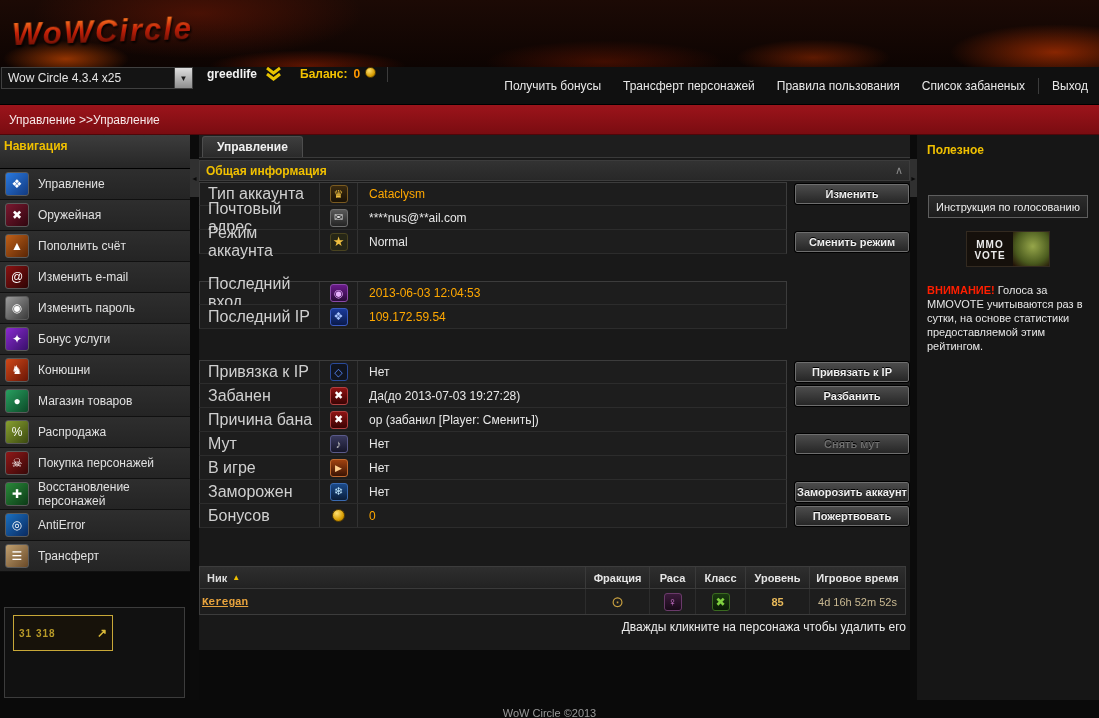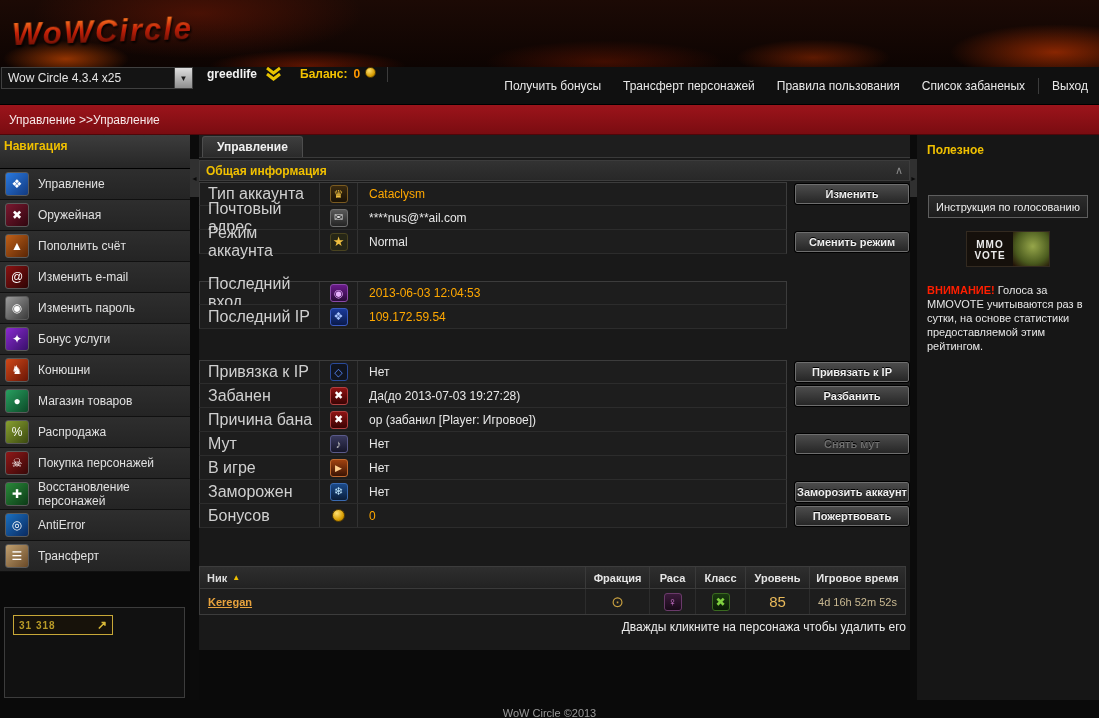--- a/index.html
+++ b/index.html
@@ -59,21 +59,21 @@
   .i3{background:linear-gradient(135deg,#c06018,#5a2606);} .i4{background:linear-gradient(135deg,#8a1212,#2e0404);}
   .i5{background:linear-gradient(135deg,#9c9c9c,#3a3a3a);} .i6{background:linear-gradient(135deg,#8a2ad0,#38106a);}
   .i7{background:linear-gradient(135deg,#d04818,#6a1606);} .i8{background:linear-gradient(135deg,#28a060,#0c4a28);}
   .i9{background:linear-gradient(135deg,#88a030,#3c4a10);} .i10{background:linear-gradient(135deg,#901818,#380808);}
   .i11{background:linear-gradient(135deg,#2a8a3a,#0c3a16);} .i12{background:linear-gradient(135deg,#1a70c0,#0a2a60);}
   .i13{background:linear-gradient(135deg,#c0a070,#6a4a28);}
 
   
   .counter-box { position:absolute; left:4px; top:607px; width:181px; height:91px;
     border:1px solid #3c3c3c; background:#111; }
-  .counter-badge { position:absolute; left:8px; top:7px; width:100px; height:20px;
+  .counter-badge { position:absolute; left:8px; top:7px; width:100px; height:36px;
     border:1px solid #c8a838; background:#17120a; display:flex; align-items:center; padding:0 5px; cursor:pointer; }
   .counter-value { color:#b89a28; font-size:10px; font-weight:bold; letter-spacing:1px; }
   .counter-arrow { margin-left:auto; color:#d8b838; font-size:12px; font-weight:bold; }
 
   
   .strip { position:absolute; top:135px; width:9px; height:565px; background:#0b0b0b; }
   .strip-l { left:190px; } .strip-r { left:910px; width:7px; }
   .handle { position:absolute; top:24px; left:0; width:100%; height:38px; background:#303030;
     color:#0a0a0a; font-size:7px; display:flex; align-items:center; justify-content:center; cursor:pointer; }
 
@@ -122,28 +122,28 @@
 
   
   .char-table { border:1px solid #3c3c3c; width:707px; }
   .char-head { display:flex; height:22px; background:linear-gradient(#2e2e2e,#222); border-bottom:1px solid #3a3a3a; }
   .ch-nick { flex:1; display:flex; align-items:center; padding-left:7px; color:#ddd; font-size:11px; font-weight:bold; cursor:pointer; }
   .sort-arrow { color:#f0c000; font-size:8px; margin-left:5px; }
   .ch-col { display:flex; align-items:center; justify-content:center; color:#e5e5e5; font-size:11px;
     font-weight:bold; border-left:1px solid #3a3a3a; cursor:pointer; }
   .w-fr{width:64px;} .w-ra{width:46px;} .w-cl{width:50px;} .w-lv{width:64px;} .w-tm{width:96px;}
   .char-row { display:flex; height:25px; background:#1d1d1d; }
-  .cr-nick { flex:1; display:flex; align-items:center; padding-left:8px; }
+  .cr-nick { flex:1; display:flex; align-items:center; padding-left:2px;font-family:Liberation Mono, monospace; }
   .nick-link { color:#e8a33d; font-size:11px; font-weight:bold; text-decoration:underline; cursor:pointer; }
   .cr-cell { display:flex; align-items:center; justify-content:center; border-left:1px solid #2c2c2c; }
   .cicon { width:18px; height:18px; border-radius:3px; display:flex; align-items:center; justify-content:center; font-size:12px; }
   .c-faction { color:#c8a040; font-size:15px; }
   .c-race { background:linear-gradient(#3a1a3a,#180a18); border:1px solid #6a3a6a; color:#e080e0; }
   .c-class { background:linear-gradient(#1a3a10,#0a1a06); border:1px solid #3a6a20; color:#80d040; }
-  .lvl-text { color:#e8b95a; font-size:15px; }
+  .lvl-text { color:#e8b95a; font-size:11px;font-weight:bold; }
   .time-text { color:#c9b992; font-size:11px; }
   .char-hint { margin-top:5px; text-align:right; color:#ececec; font-size:12px; width:707px; }
 
   
   .rightpanel { position:absolute; left:917px; top:135px; width:182px; height:565px; background:#161616; }
   .useful-title { color:#f0c000; font-size:12px; font-weight:bold; padding:8px 0 0 10px; }
   .vote-btn { display:block; margin:38px auto 0; width:160px; height:23px;
     background:linear-gradient(#2c2c2c,#1c1c1c); border:1px solid #5e5e5e; color:#efefef;
     font-size:11px; font-family:"Liberation Sans",sans-serif; cursor:pointer; }
   .mmovote { margin:13px auto 0; width:84px; height:36px; display:flex; border:1px solid #332a20;
@@ -364,21 +364,21 @@
         <div class="btncol">
             <button class="btn">Разбанить</button>
           </div>
       </div>
       <div class="line">
         <div class="tbl">
             <div class="cell-label">Причина бана</div>
           <div class="cell-icon">
               <span class="ricon r-ban">✖</span>
             </div>
-          <div class="cell-value">op (забанил [Player: Игровое])</div>
+          <div class="cell-value">op (забанил [Player: Сменить])</div>
           </div>
         <div class="btncol"></div>
       </div>
       <div class="line">
         <div class="tbl">
             <div class="cell-label">Мут</div>
           <div class="cell-icon">
               <span class="ricon r-mute">♪</span>
             </div>
           <div class="cell-value">Нет</div>

